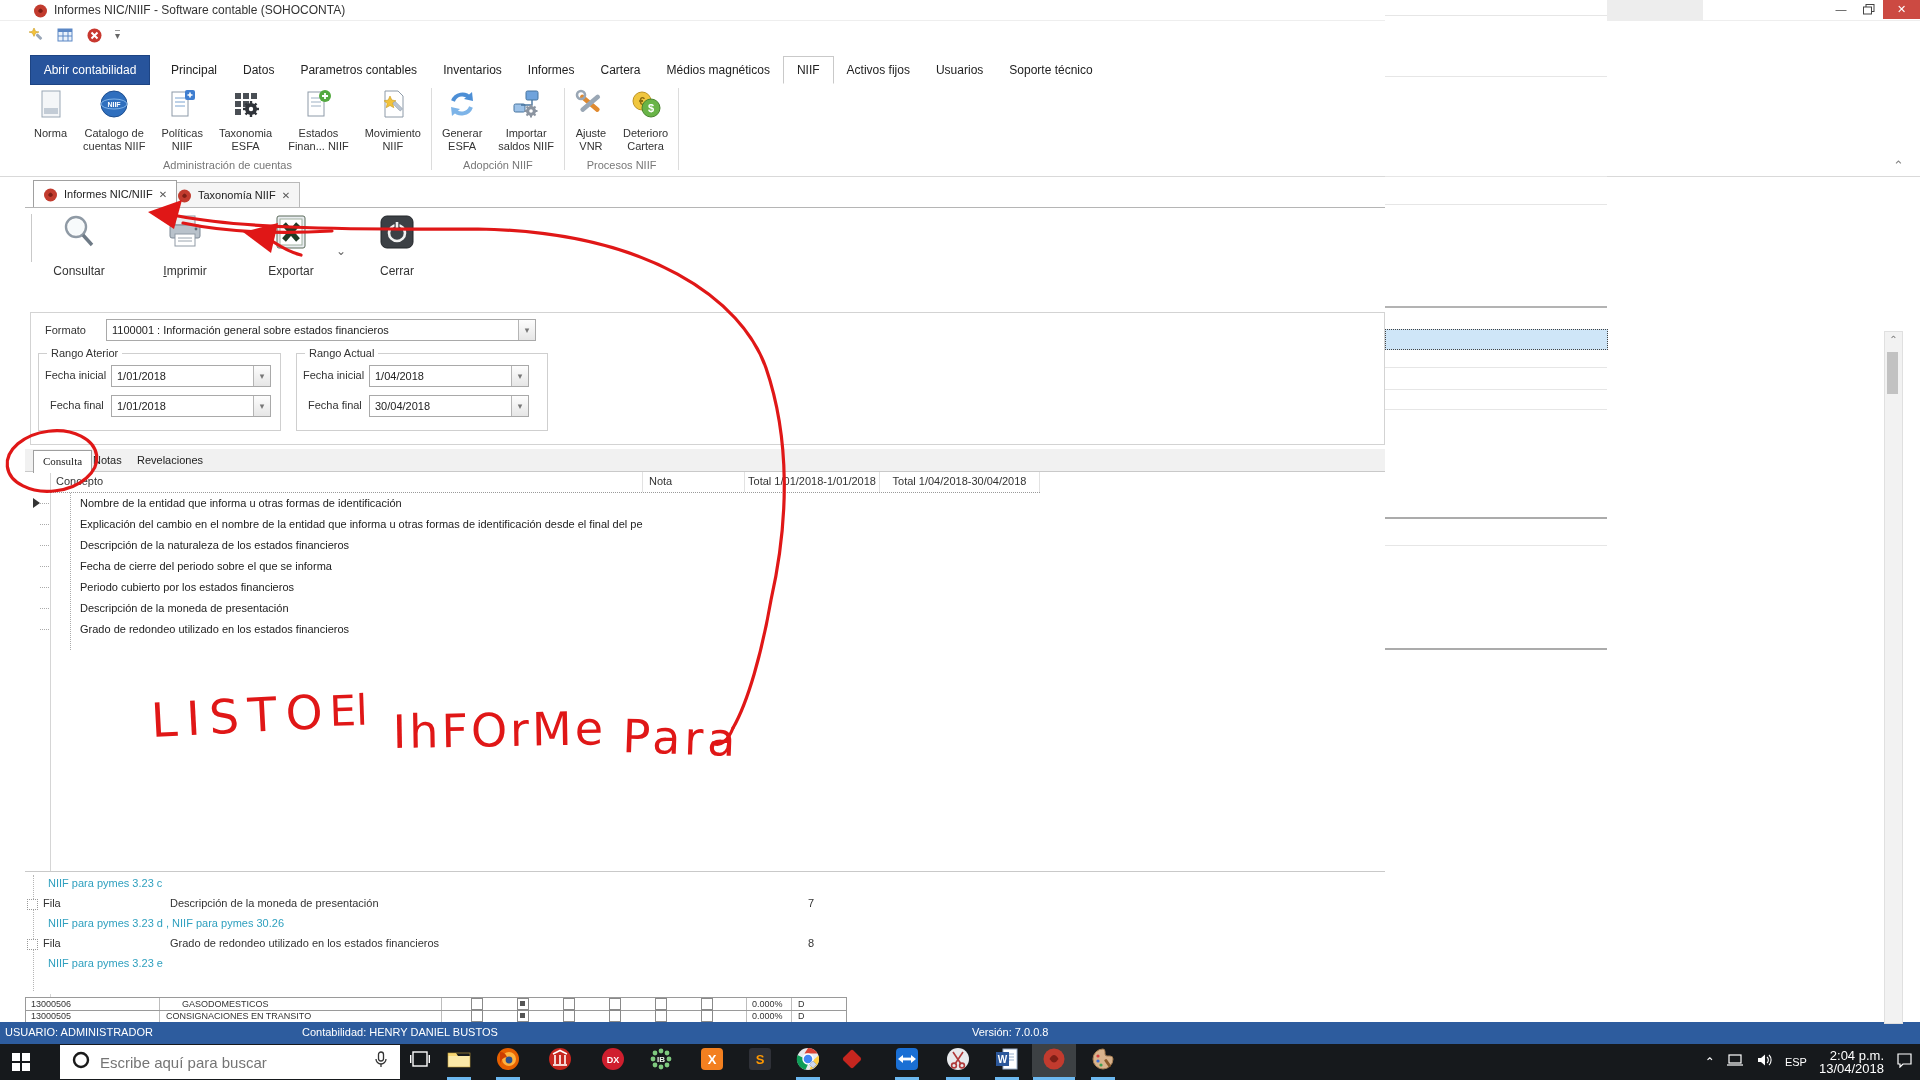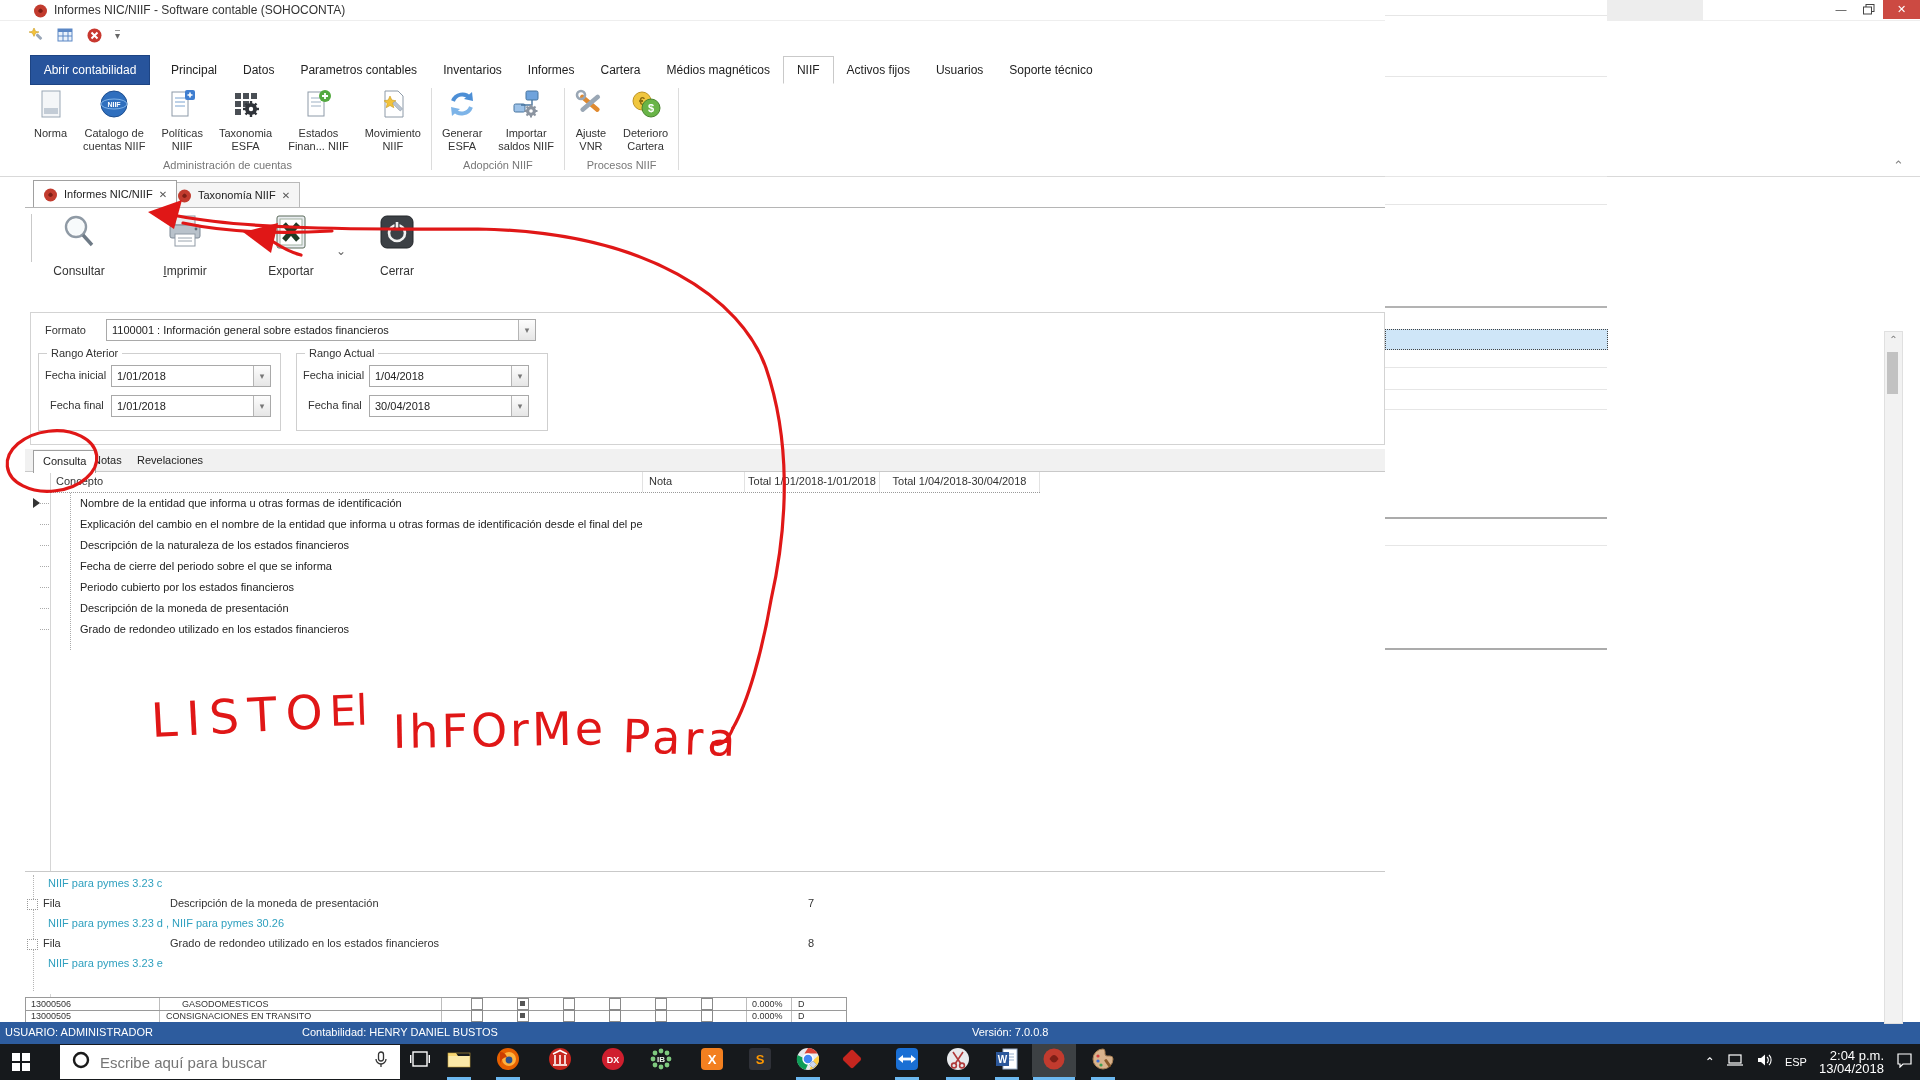--- a/index.html
+++ b/index.html
@@ -410,21 +410,21 @@
       </div>
       <span class="flabel" style="left:11px;top:45px;">Fecha final</span>
       <div class="combo" style="left:72px;top:41px;width:158px;gap:43px;">
         <span class="val">30/04/2018</span>
         <span class="dd">▾</span>
       </div>
     </div>
   </div>
 
   <div class="viewtab-strip" id="viewtabs">
-      <div class="viewtab active" style="left: 8px;">Consulta</div>
+      <div class="viewtab active" style="left: 8px; font-family: Liberation Serif, serif;">Consulta</div>
       <div class="viewtab" style="left: 59px;">Notas</div>
       <div class="viewtab" style="left: 103px;">Revelaciones</div>
     </div>
 
   <div class="rowhdr-col"></div>
   <div class="row-arrow"></div>
   <div class="grid" id="grid">
       <div class="ghead">
         <div class="hc">Concepto</div>
         <div class="hc">Nota</div>

